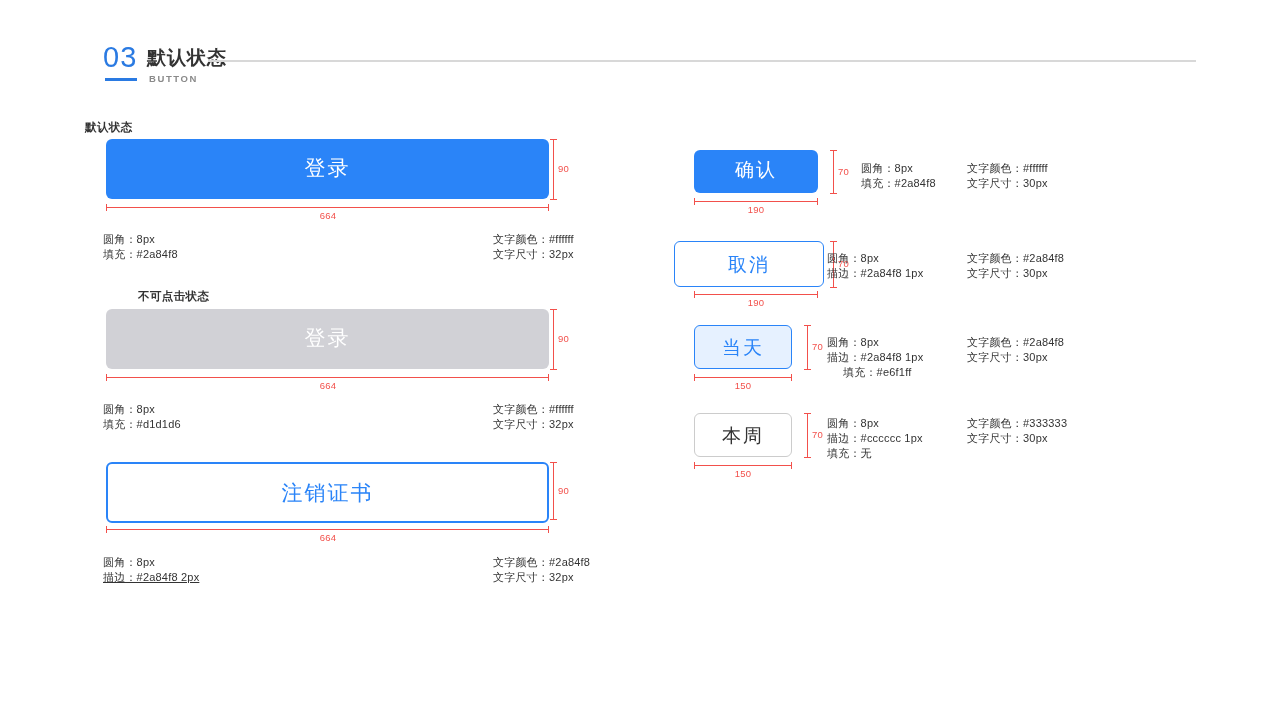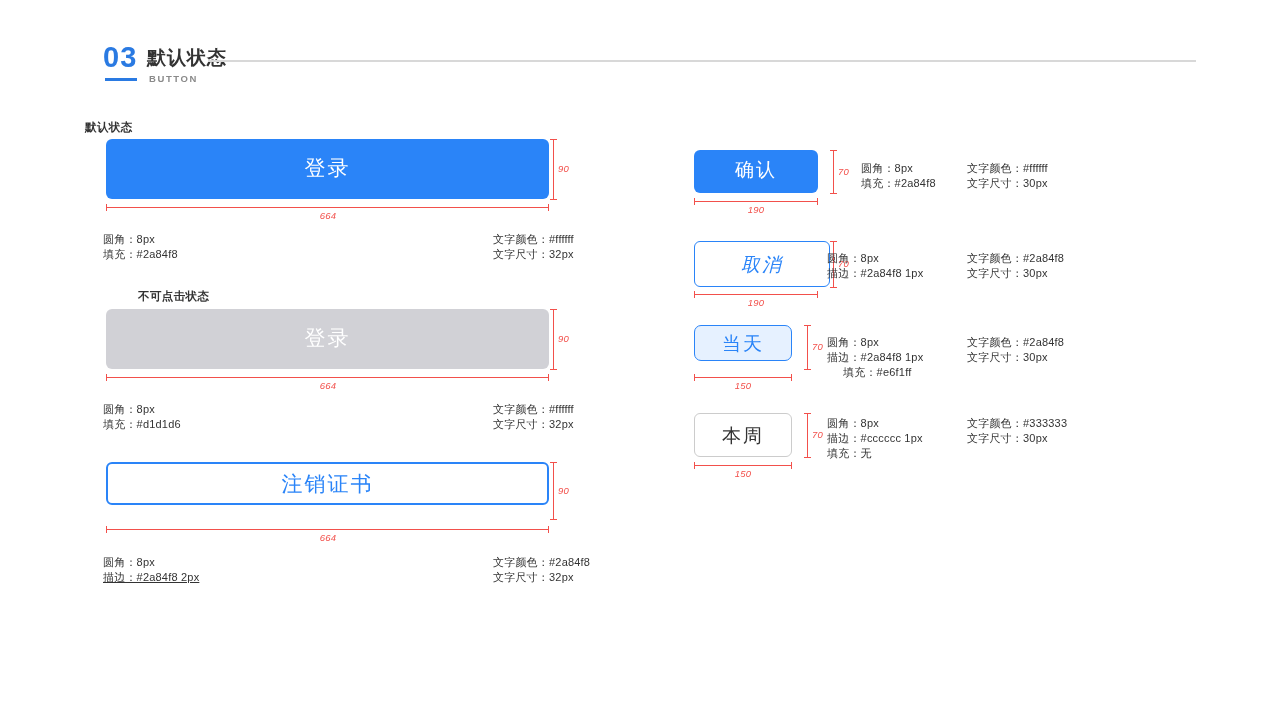--- a/index.html
+++ b/index.html
@@ -11,21 +11,21 @@
     font-family: "Liberation Sans", "DejaVu Sans", sans-serif;
     color: #333333;
     position: relative;
     overflow: hidden;
   }
 
   
   .header { position: absolute; left: 103px; top: 42px; width: 1095px; height: 48px; }
   .hdr-num {
     position: absolute; left: 0; top: 0;
-    font-size: 29px; font-weight: 700; color: #2a7ae2;
+    font-size: 29px; font-weight: 400; color: #2a7ae2;
     letter-spacing: 1px; line-height: 30px;
     font-family: "Liberation Sans", sans-serif;
   }
   .hdr-num-bar {
     position: absolute; left: 2px; top: 36px;
     width: 32px; height: 3px; background: #2a7ae2;
   }
   .hdr-title {
     position: absolute; left: 44px; top: 3px;
     font-size: 19px; font-weight: 700; color: #333333;
@@ -66,21 +66,21 @@
   .t-dark  { color: #333333; }
 
   
   .mk-h { position: absolute; height: 1px; background: #f2504b; }
   .mk-v { position: absolute; width: 1px; background: #f2504b; }
   .cap-h { position: absolute; width: 1px; height: 7px; background: #f2504b; }
   .cap-v { position: absolute; height: 1px; width: 7px; background: #f2504b; }
   .mk-lbl {
     position: absolute;
     color: #f2504b; font-size: 9.5px; line-height: 11px;
-    text-align: center; letter-spacing: 0.2px; font-style: italic;
+    text-align: center; letter-spacing: 0.2px;
   }
 
   
   .spec {
     position: absolute;
     font-size: 11px; line-height: 15px; color: #333333;
     letter-spacing: 0.2px; white-space: nowrap;
   }
 </style>
 </head>
@@ -125,21 +125,21 @@
 <div class="mk-h" style="left:106px; top:377px; width:443px;"></div>
 <div class="cap-h" style="left:106px; top:374px;"></div>
 <div class="cap-h" style="left:548px; top:374px;"></div>
 <div class="mk-lbl" style="left:306px; top:380px; width:44px;">664</div>
 
 <div class="spec" style="left:103px; top:402px;">圆角：8px</div>
 <div class="spec" style="left:103px; top:417px;">填充：#d1d1d6</div>
 <div class="spec" style="left:493px; top:402px;">文字颜色：#ffffff</div>
 <div class="spec" style="left:493px; top:417px;">文字尺寸：32px</div>
 
-<div class="btn btn-outline2" style="left:106px; top:462px; width:443px; height:43px;">
+<div class="btn btn-outline2" style="left:106px; top:462px; width:443px; height:61px;">
   <span class="btn-txt t-blue" style="font-size:21px;">注销证书</span>
 </div>
 <div class="mk-v" style="left:553px; top:462px; height:57px;"></div>
 <div class="cap-v" style="left:550px; top:462px;"></div>
 <div class="cap-v" style="left:550px; top:519px;"></div>
 <div class="mk-lbl" style="left:558px; top:485px; width:22px; text-align:left;">90</div>
 <div class="mk-h" style="left:106px; top:529px; width:443px;"></div>
 <div class="cap-h" style="left:106px; top:526px;"></div>
 <div class="cap-h" style="left:548px; top:526px;"></div>
 <div class="mk-lbl" style="left:306px; top:532px; width:44px;">664</div>
@@ -159,38 +159,38 @@
 <div class="mk-h" style="left:694px; top:201px; width:124px;"></div>
 <div class="cap-h" style="left:694px; top:198px;"></div>
 <div class="cap-h" style="left:817px; top:198px;"></div>
 <div class="mk-lbl" style="left:734px; top:204px; width:44px;">190</div>
 
 <div class="spec" style="left:861px; top:161px;">圆角：8px</div>
 <div class="spec" style="left:861px; top:176px;">填充：#2a84f8</div>
 <div class="spec" style="left:967px; top:161px;">文字颜色：#ffffff</div>
 <div class="spec" style="left:967px; top:176px;">文字尺寸：30px</div>
 
-<div class="btn btn-outline1" style="left:694px; top:241px; width:136px; height:46px;font-style:italic;">
+<div class="btn btn-outline1" style="left:674px; top:241px; width:150px; height:46px;">
   <span class="btn-txt t-blue" style="font-size:19px;">取消</span>
 </div>
 <div class="mk-v" style="left:833px; top:241px; height:46px;"></div>
 <div class="cap-v" style="left:830px; top:241px;"></div>
 <div class="cap-v" style="left:830px; top:287px;"></div>
 <div class="mk-lbl" style="left:838px; top:258px; width:22px; text-align:left;">70</div>
 <div class="mk-h" style="left:694px; top:294px; width:124px;"></div>
 <div class="cap-h" style="left:694px; top:291px;"></div>
 <div class="cap-h" style="left:817px; top:291px;"></div>
 <div class="mk-lbl" style="left:734px; top:297px; width:44px;">190</div>
 
 <div class="spec" style="left:827px; top:251px;">圆角：8px</div>
 <div class="spec" style="left:827px; top:266px;">描边：#2a84f8  1px</div>
 <div class="spec" style="left:967px; top:251px;">文字颜色：#2a84f8</div>
 <div class="spec" style="left:967px; top:266px;">文字尺寸：30px</div>
 
-<div class="btn btn-tint" style="left:694px; top:325px; width:98px; height:36px;border-radius:7px;">
+<div class="btn btn-tint" style="left:694px; top:325px; width:98px; height:44px;">
   <span class="btn-txt t-blue" style="font-size:19px;">当天</span>
 </div>
 <div class="mk-v" style="left:807px; top:325px; height:44px;"></div>
 <div class="cap-v" style="left:804px; top:325px;"></div>
 <div class="cap-v" style="left:804px; top:369px;"></div>
 <div class="mk-lbl" style="left:812px; top:341px; width:22px; text-align:left;">70</div>
 <div class="mk-h" style="left:694px; top:377px; width:98px;"></div>
 <div class="cap-h" style="left:694px; top:374px;"></div>
 <div class="cap-h" style="left:791px; top:374px;"></div>
 <div class="mk-lbl" style="left:721px; top:380px; width:44px;">150</div>

